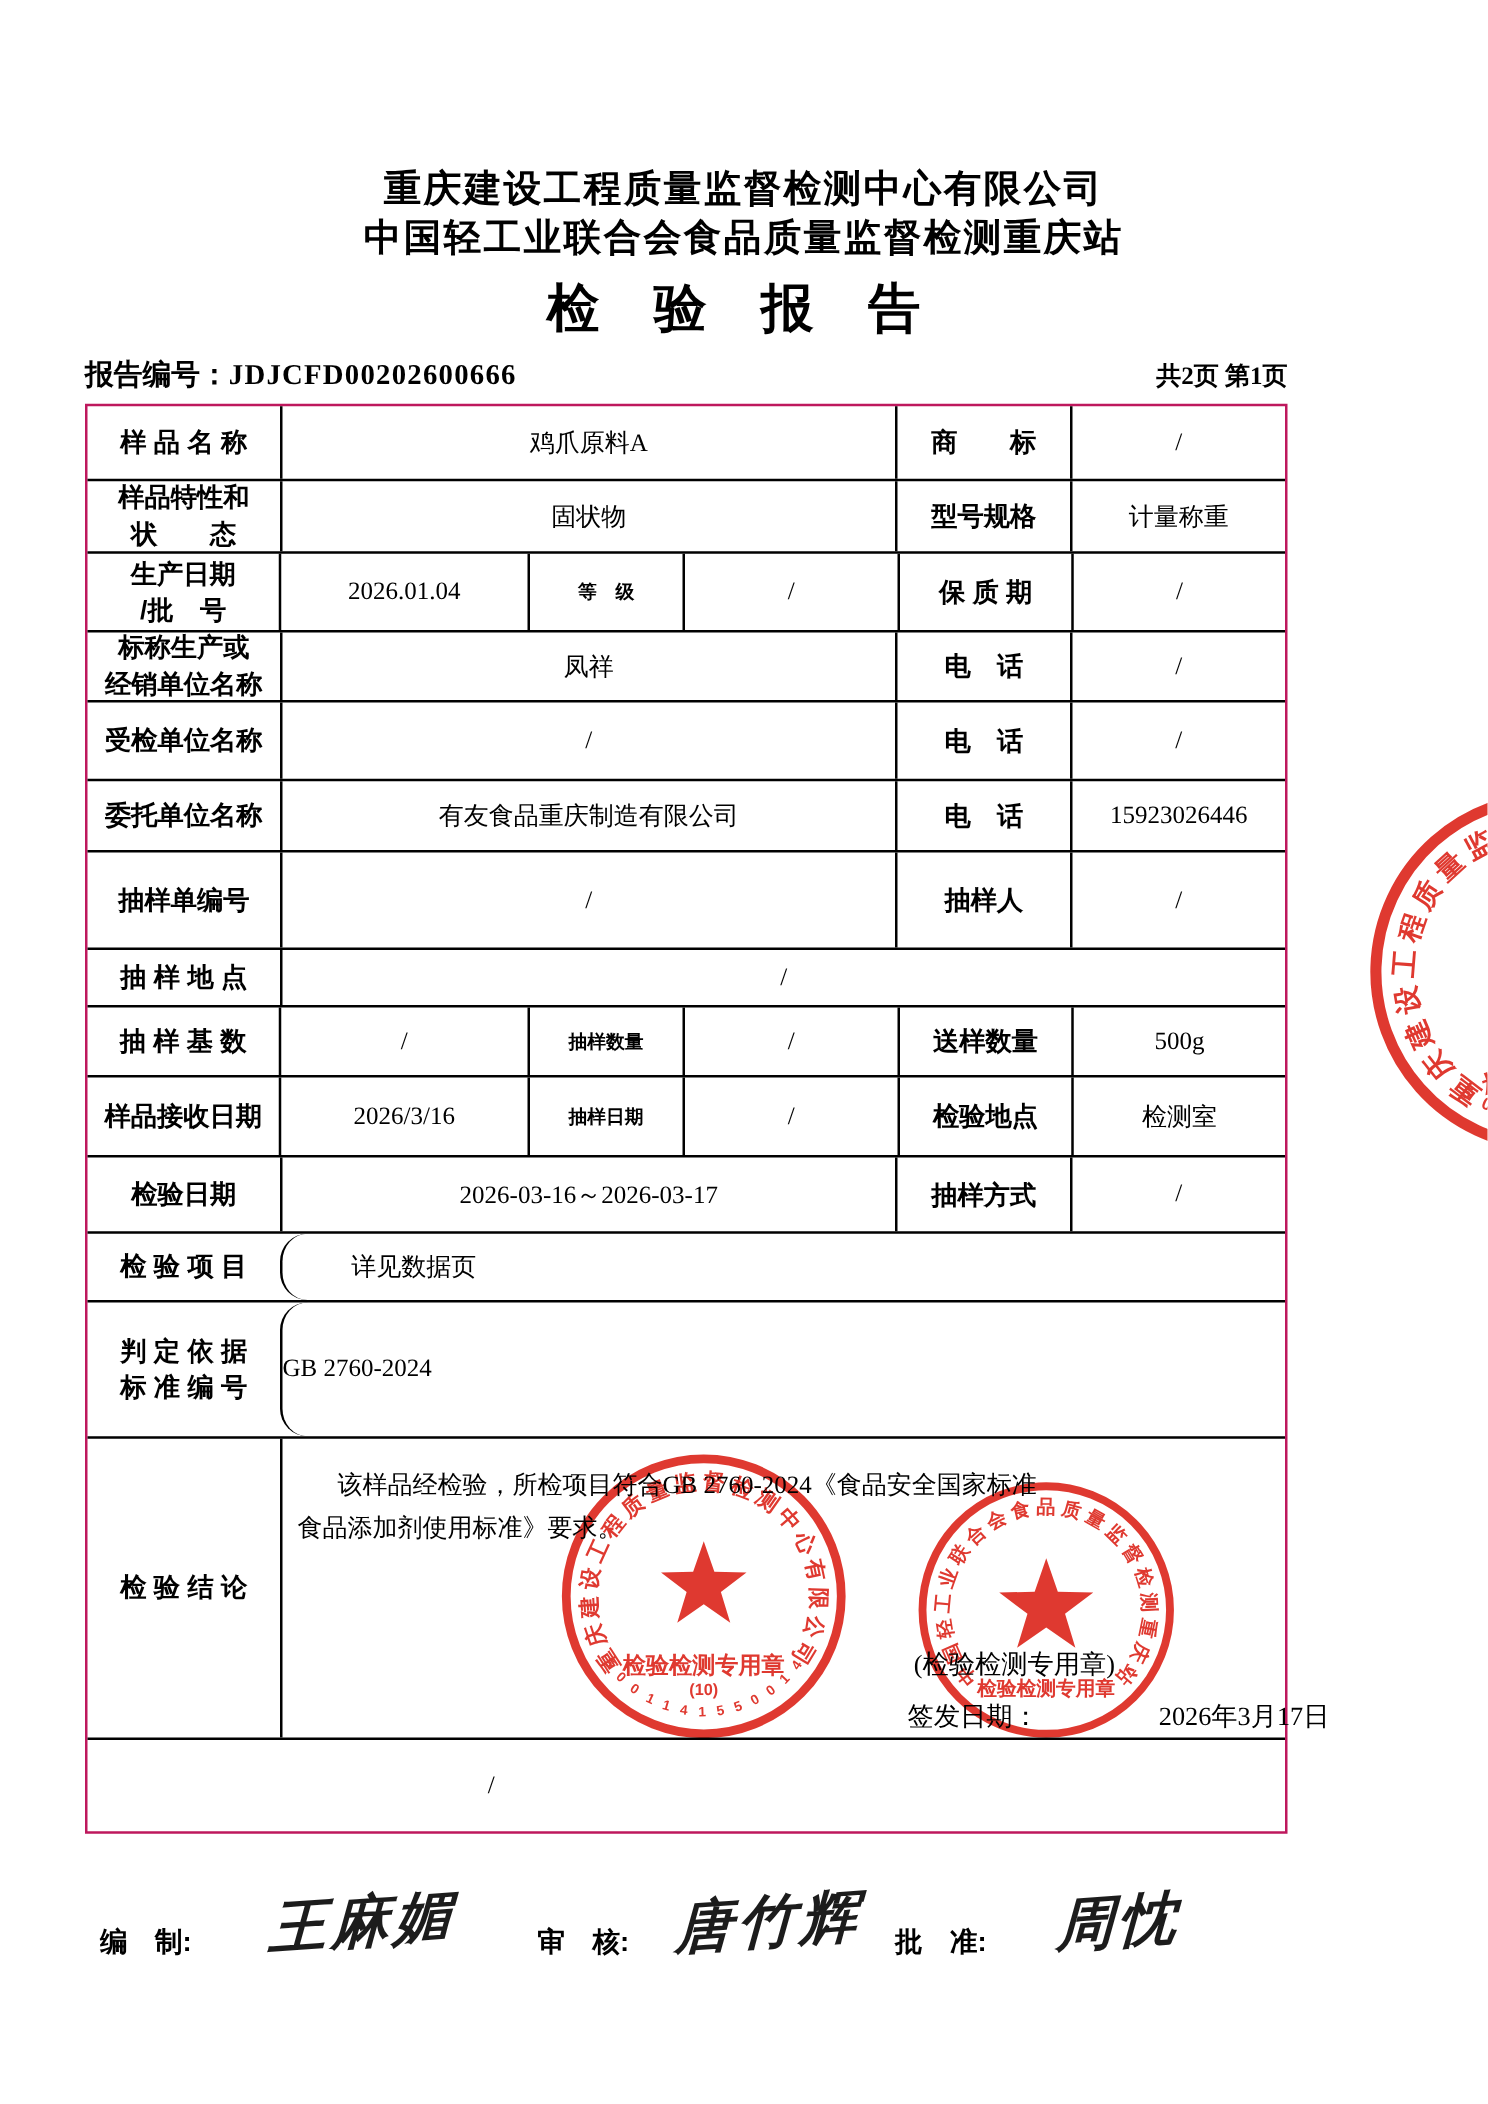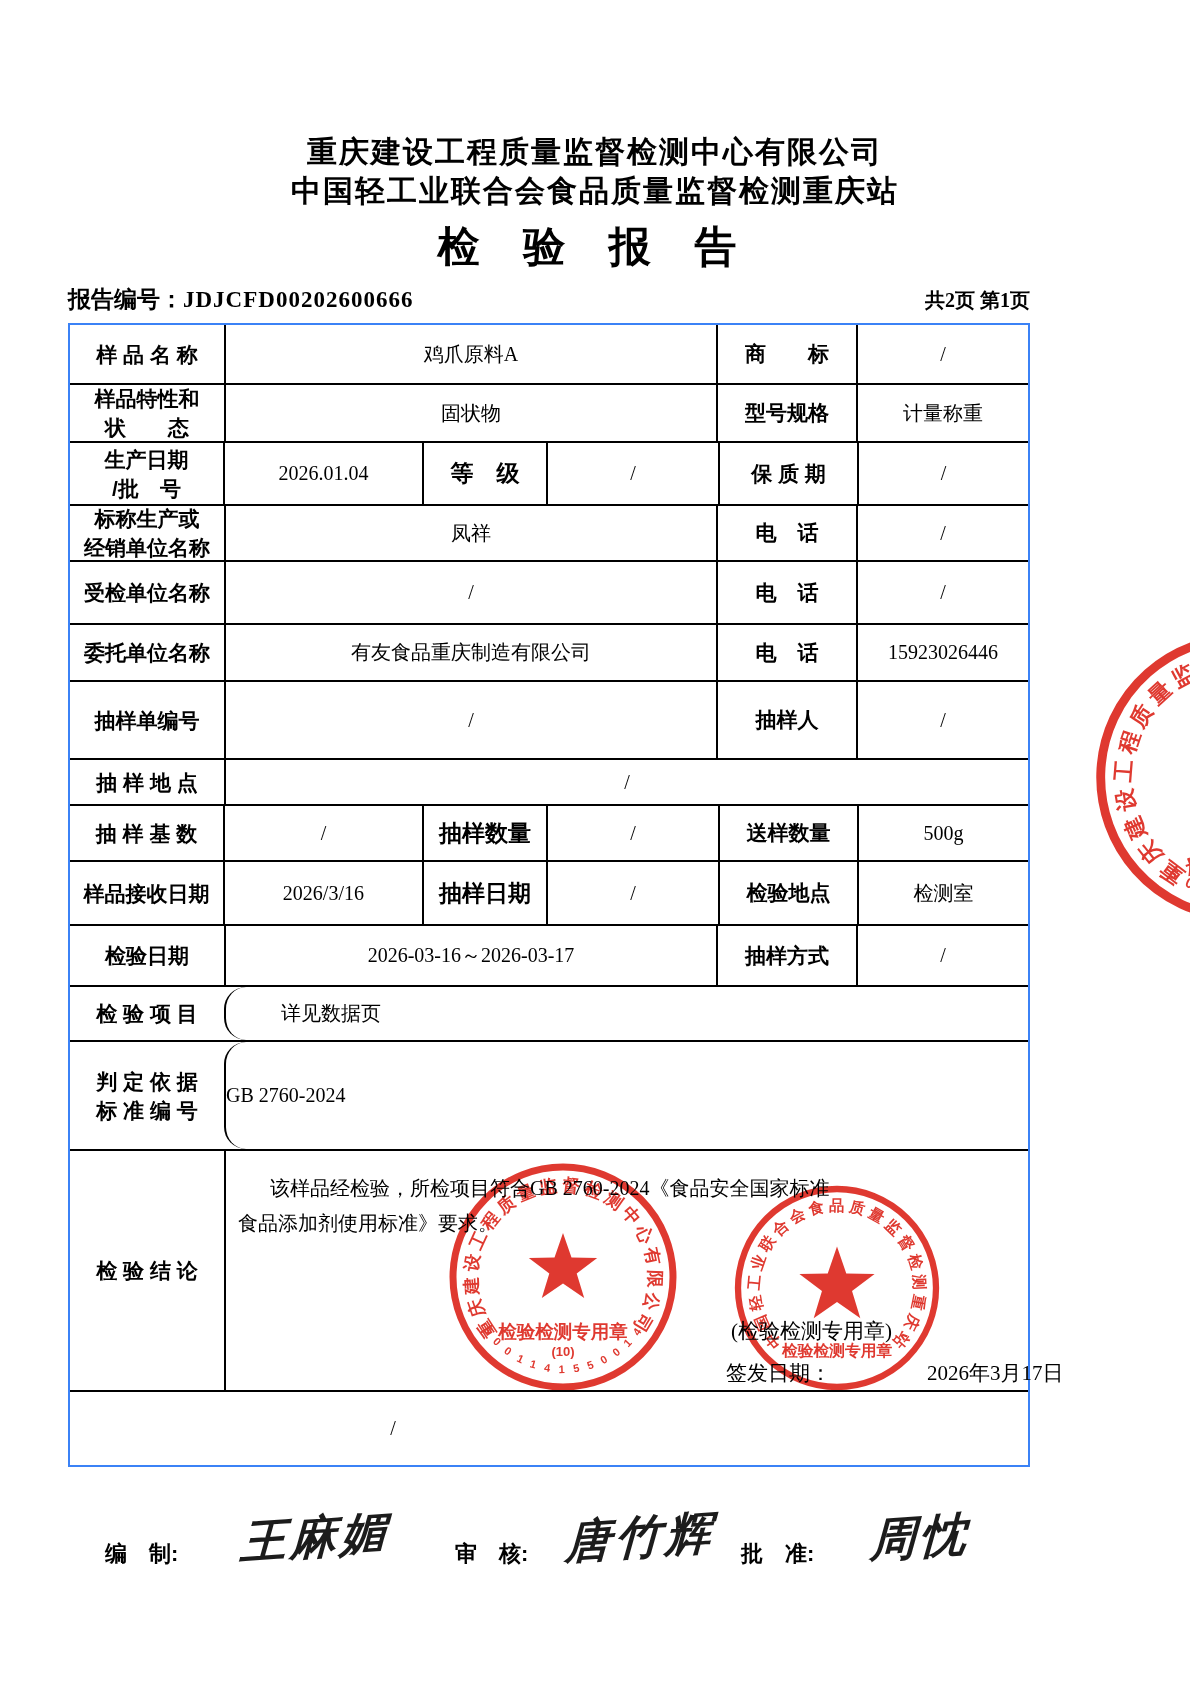--- a/index.html
+++ b/index.html
@@ -9,46 +9,46 @@
     font-family:"Liberation Serif","DejaVu Serif",serif;
   }
   .hdr{text-align:center;padding-top:132px;}
   .company{font-family:"Liberation Sans","DejaVu Sans",sans-serif;font-weight:bold;font-size:30px;line-height:39px;letter-spacing:2px;}
   .rtitle{font-family:"Liberation Sans","DejaVu Sans",sans-serif;font-weight:bold;font-size:42px;letter-spacing:16px;margin-top:12px;line-height:50px;}
   .meta{width:962px;margin:12px 0 0 68px;display:flex;justify-content:space-between;align-items:baseline;}
   .repno{font-family:"Liberation Sans","DejaVu Sans",sans-serif;font-weight:bold;font-size:23px;}
   .repno .num{font-family:"Liberation Serif",serif;letter-spacing:1px;}
   .pginfo{font-weight:bold;font-size:20px;}
   
-  .tbl{width:962px;margin:8px 0 0 68px;border:2px solid #3b82f6;box-sizing:border-box;}
+  .tbl{width:962px;margin:8px 0 0 68px;border:2px solid #be185d;box-sizing:border-box;}
   .r{display:flex;border-top:2px solid #000;box-sizing:border-box;}
   .tbl .r:first-child{border-top:none;}
   .c{border-left:2px solid #000;display:flex;align-items:center;justify-content:center;text-align:center;box-sizing:border-box;}
   .r .c:first-child{border-left:none;}
   .lbl{width:154px;font-family:"Liberation Sans","DejaVu Sans",sans-serif;font-weight:bold;font-size:21px;flex-direction:column;line-height:29px;}
   .v{flex:1;font-size:20px;}
   .l2{width:140px;font-family:"Liberation Sans","DejaVu Sans",sans-serif;font-weight:bold;font-size:21px;}
   .v2{width:172px;font-size:20px;}
   .vA{width:200px;font-size:20px;}
-  .lM{width:125px;font-family:"Liberation Sans","DejaVu Sans",sans-serif;font-weight:bold;font-size:23px;}
+  .lM{width:125px;font-family:"Liberation Sans","DejaVu Sans",sans-serif;font-weight:bold;font-size:15px;}
   .vM{width:173px;font-size:20px;}
   .left{justify-content:flex-start;text-align:left;border-radius:22px;}
   .h1{height:58px}.h2{height:58px}.h3{height:63px}.h4{height:56px}.h5{height:63px}
   .h6{height:57px}.h7{height:78px}.h8{height:46px}.h9{height:56px}.h10{height:64px}
   .h11{height:61px}.h12{height:55px}.h13{height:109px}.h14{height:241px}.h15{height:75px}
   .concl{display:block;position:relative;padding:20px 10px 0 12px;}
   .concl .txt{white-space:pre-line;text-indent:1.6em;font-size:20px;line-height:35px;margin:0;text-align:left;}
   .sealnote{position:absolute;left:505px;top:166px;font-size:21px;}
   .issue{position:absolute;left:500px;top:208px;font-size:21px;white-space:nowrap;}
   .issue .date{margin-left:96px;}
   .pad55{padding-left:55px;}
   .pad45{}
   .remark-pad{padding-right:312px;}
   
-  .sig{position:relative;margin:40px 0 0 100px;height:130px;font-size:22px;}
+  .sig{position:relative;margin:40px 0 0 75px;height:130px;font-size:22px;}
   .sig .slbl{position:absolute;font-family:"Liberation Sans","DejaVu Sans",sans-serif;font-weight:bold;top:32px;}
   .sig .name{position:absolute;top:0px;font-size:46px;font-weight:bold;font-style:italic;transform:rotate(-4deg) skewX(-6deg);color:#1c1c1c;letter-spacing:4px;}
   
   .stamp{position:absolute;mix-blend-mode:multiply;opacity:0.93;}
   .stamp text{fill:#dd2a20;font-family:"Liberation Sans","DejaVu Sans",sans-serif;font-weight:bold;}
   .st-a{left:443px;top:1157px;width:240px;height:240px;}
   .st-b{left:729px;top:1180px;width:216px;height:216px;}
   .st-e{left:1088px;top:625px;width:305px;height:305px;transform:rotate(-20deg);}
 </style>
 </head>

